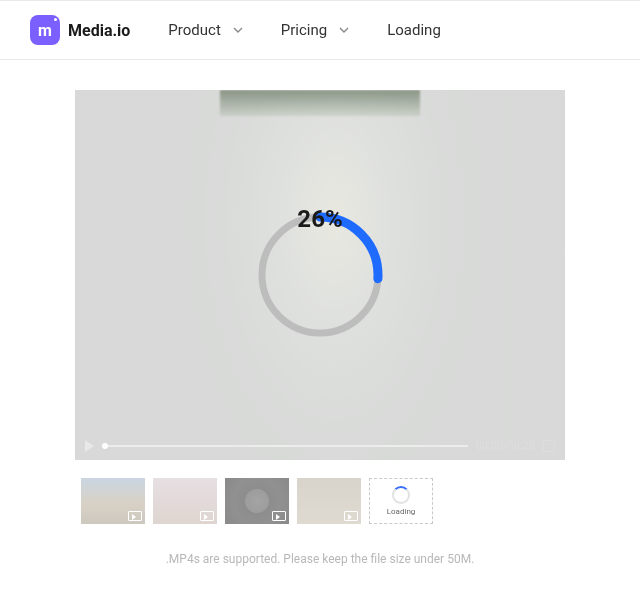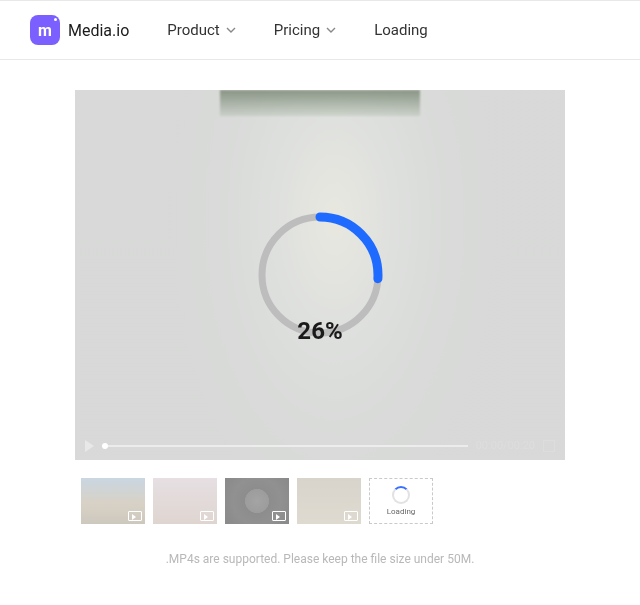--- a/index.html
+++ b/index.html
@@ -38,27 +38,27 @@
     }
     .logo-badge::after{
       content:"";
       position:absolute;
       top:3px; right:3px;
       width:3px; height:3px;
       background:#fff; border-radius:50%;
     }
     .logo-text {
       font-size: 16px;
-      font-weight: 400;
+      font-weight: 700;
       color: #1a1a1a;
     }
     .nav-item {
       display: flex;
       align-items: center;
-      gap: 6px;
+      gap: 12px;
       font-size: 15px;
       color: #333;
       cursor: pointer;
     }
     .chevron {
       width: 10px;
       height: 10px;
     }
     .content {
       padding: 0 20px;
@@ -89,21 +89,21 @@
       filter: blur(1px);
     }
     .progress-ring-wrap {
       position: absolute;
       left: 50%;
       top: 50%;
       transform: translate(-50%, -50%);
       width: 140px;
       height: 140px;
       display: flex;
-      align-items: flex-end;
+      align-items: flex-start;
       justify-content: center;
     }
     .progress-ring-wrap svg { position: absolute; top: 0; left: 0; }
     .progress-text {
       font-size: 24px;
       font-weight: 700;
       color: #1a1a1a;
       position: relative;
       z-index: 2;
     }

